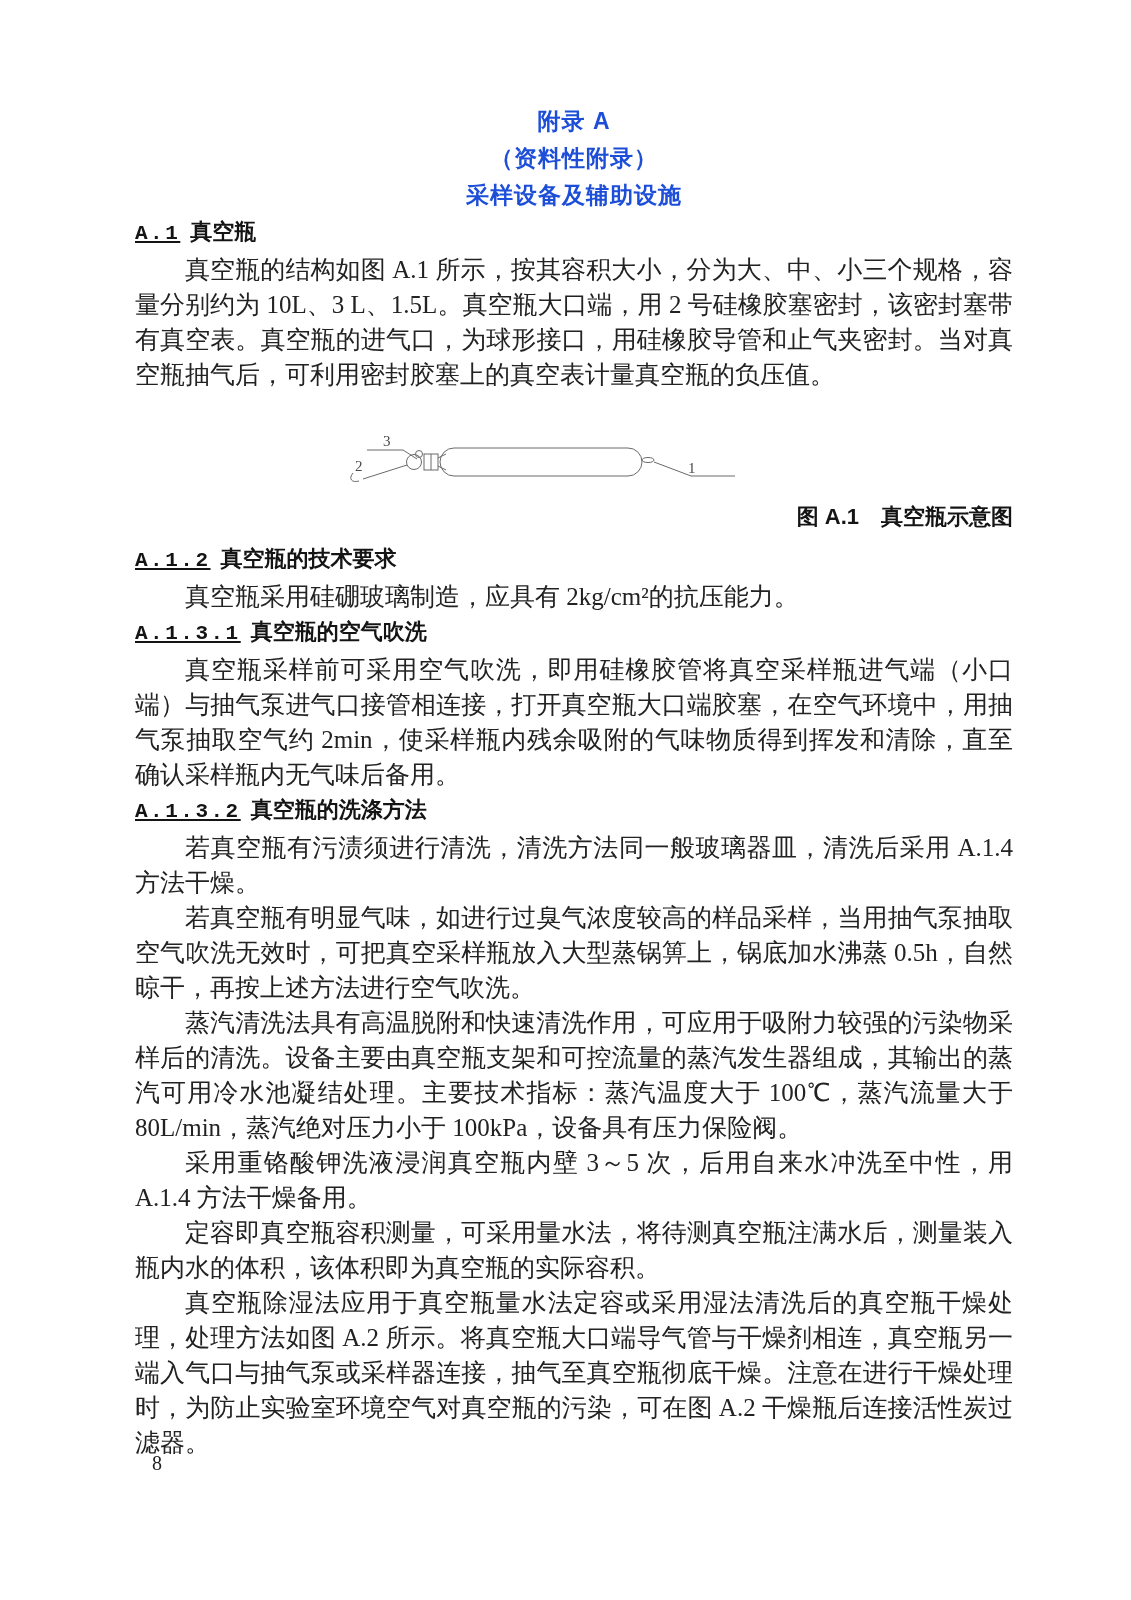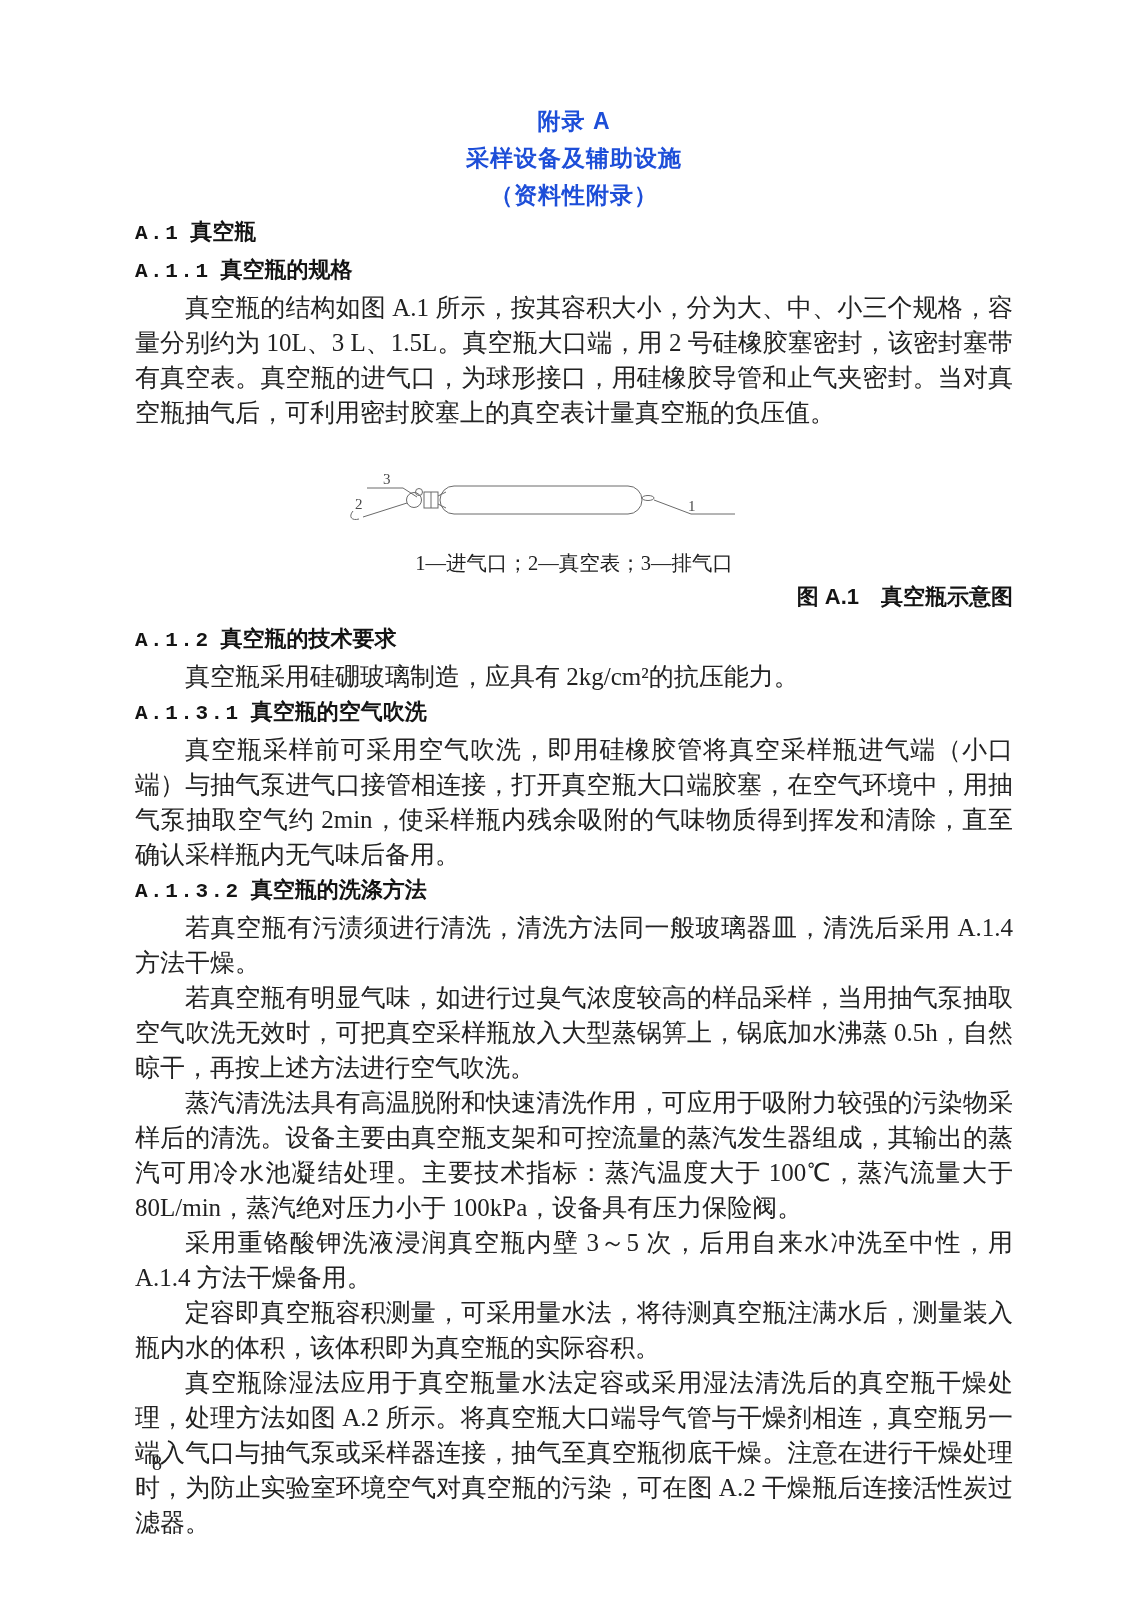--- a/index.html
+++ b/index.html
@@ -16,21 +16,21 @@
   }
   .center-head{
     text-align:center;font-family:"Liberation Sans", sans-serif;
     font-weight:bold;font-size:23px;line-height:37px;color:#1d4ed8;
     letter-spacing:1px;
   }
   .sec-heading{
     font-family:"Liberation Sans", sans-serif;font-weight:bold;
     font-size:22px;line-height:36px;color:#141414;white-space:nowrap;
   }
-  .sec-heading .h-num{letter-spacing:2.5px;margin-right:10px;font-family:"Liberation Mono", monospace;font-weight:bold;font-size:21px;}
+  .sec-heading .h-num{letter-spacing:2.5px;margin-right:10px;font-family:"Liberation Mono", monospace;font-weight:bold;font-size:21px;text-decoration:underline;}
   .para{
     margin:0;font-size:25px;line-height:35px;text-align:justify;
     text-indent:2em;color:#222;
   }
   .figure-wrap{
     margin-top:28px;margin-bottom:6px;text-align:center;
   }
   .figure-svg{
     display:inline-block;transform:translateX(-35px);
   }
@@ -47,26 +47,25 @@
   svg text{font-family:"Liberation Serif", serif;font-size:15px;fill:#4a4a4a;}
   svg .ln{stroke:#6a6a6a;stroke-width:1;fill:none;}
 </style>
 </head>
 <body>
 
 <div class="page">
   <div class="content">
 
     <div class="center-head">附录 A</div>
+    <div class="center-head">（资料性附录）</div>
     <div class="center-head">采样设备及辅助设施</div>
-    <div class="center-head">（资料性附录）</div>
 
     <div>
         <div class="sec-heading"><span class="h-num">A.1</span><span class="h-title">真空瓶</span></div>
-        <div class="sec-heading"><span class="h-num">A.1.1</span><span class="h-title">真空瓶的规格</span></div>
         <p class="para">真空瓶的结构如图 A.1 所示，按其容积大小，分为大、中、小三个规格，容量分别约为 10L、3 L、1.5L。真空瓶大口端，用 2 号硅橡胶塞密封，该密封塞带有真空表。真空瓶的进气口，为球形接口，用硅橡胶导管和止气夹密封。当对真空瓶抽气后，可利用密封胶塞上的真空表计量真空瓶的负压值。</p>
       </div>
 
     <div class="figure-wrap">
       <svg class="figure-svg" width="400" height="75" viewBox="0 0 400 75">
 
         <text x="44" y="26">3</text>
         <path class="ln" d="M28,30 H64 L78,39"></path>
 
         <text x="16" y="51">2</text>
@@ -81,21 +80,20 @@
 
         <path class="ln" d="M99,38 L107,34"></path>
         <path class="ln" d="M99,46 L107,50"></path>
 
         <rect class="ln" x="101" y="28" width="202" height="28" rx="14"></rect>
 
         <ellipse class="ln" cx="309" cy="40" rx="6" ry="2.5"></ellipse>
         <path class="ln" d="M315,42 L352,56 H396"></path>
         <text x="349" y="53">1</text>
       </svg>
-      <div class="fig-legend">1—进气口；2—真空表；3—排气口</div>
       <div class="fig-caption">图 A.1　真空瓶示意图</div>
     </div>
 
     <div>
         <div class="sec-heading"><span class="h-num">A.1.2</span><span class="h-title">真空瓶的技术要求</span></div>
         <p class="para">真空瓶采用硅硼玻璃制造，应具有 2kg/cm²的抗压能力。</p>
         <div class="sec-heading"><span class="h-num">A.1.3.1</span><span class="h-title">真空瓶的空气吹洗</span></div>
         <p class="para">真空瓶采样前可采用空气吹洗，即用硅橡胶管将真空采样瓶进气端（小口端）与抽气泵进气口接管相连接，打开真空瓶大口端胶塞，在空气环境中，用抽气泵抽取空气约 2min，使采样瓶内残余吸附的气味物质得到挥发和清除，直至确认采样瓶内无气味后备用。</p>
         <div class="sec-heading"><span class="h-num">A.1.3.2</span><span class="h-title">真空瓶的洗涤方法</span></div>
         <p class="para">若真空瓶有污渍须进行清洗，清洗方法同一般玻璃器皿，清洗后采用 A.1.4 方法干燥。</p>

